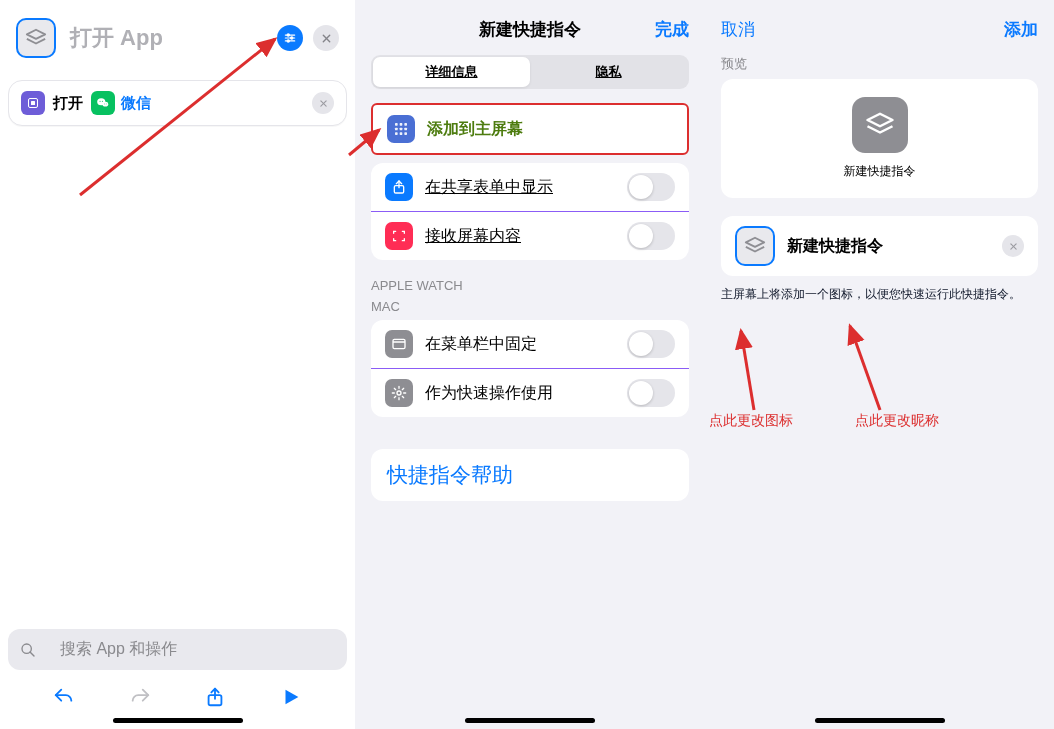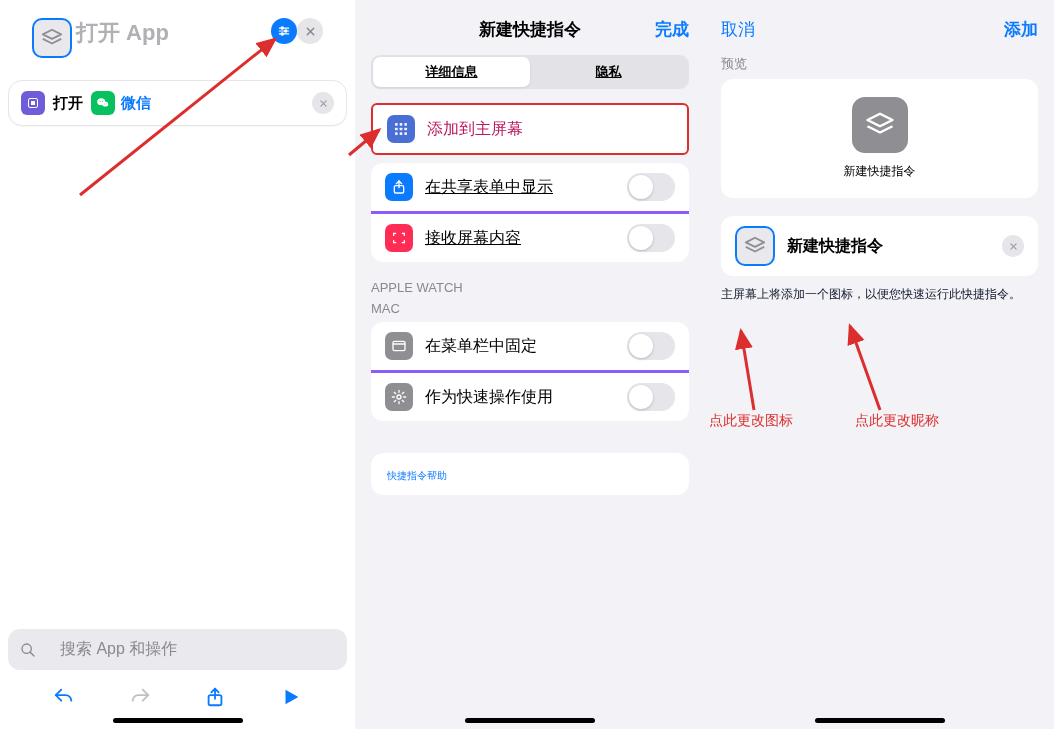--- a/index.html
+++ b/index.html
@@ -3,21 +3,21 @@
 <meta charset="utf-8">
 <style>
 * { margin:0; padding:0; box-sizing:border-box; font-family:-apple-system,"PingFang SC","Helvetica Neue",sans-serif; -webkit-font-smoothing:antialiased; }
 body { width:1054px; height:729px; background:#f2f2f7; display:flex; overflow:hidden; }
 .pane { height:100%; display:flex; flex-direction:column; position:relative; }
 .p1 { width:355px; background:#fff; }
 .p2 { width:350px; background:#f2f2f7; }
 .p3 { width:349px; background:#f2f2f7; }
 
 
-.p1-head { display:flex; padding:18px 32px 10px; }
+.p1-head { display:flex; align-items:center; padding:18px 16px 10px; gap:10px; }
 .app-icon { width:40px; height:40px; border-radius:10px; border:2.5px solid #0a7aff; background:#e9e9ed; display:flex; align-items:center; justify-content:center; }
 .app-icon svg { width:22px; height:22px; }
 .title-open { font-size:22px; font-weight:700; color:#b0b0b5; margin-left:4px; flex:1; }
 .settings-pill { width:26px; height:26px; border-radius:50%; background:#0a7aff; display:flex; align-items:center; justify-content:center; }
 .settings-pill svg { width:14px; height:14px; }
 .close-pill { width:26px; height:26px; border-radius:50%; background:#e5e5ea; display:flex; align-items:center; justify-content:center; }
 .close-pill svg { width:11px; height:11px; stroke:#838388; }
 .action-card { margin:12px 8px; background:#fff; border:1px solid #e5e5ea; border-radius:14px; padding:10px 12px; display:flex; align-items:center; gap:8px; box-shadow:0 1px 0 rgba(0,0,0,0.03); }
 .open-chip { width:24px; height:24px; background:#6e5dd8; border-radius:6px; display:flex; align-items:center; justify-content:center; }
 .open-chip svg { width:12px; height:12px; }
@@ -38,38 +38,38 @@
 
 
 .p2-nav { display:flex; align-items:center; justify-content:center; padding:18px 16px 14px; position:relative; background:#f2f2f7; }
 .p2-nav .nav-title { font-size:17px; font-weight:600; color:#000; }
 .p2-nav .done { position:absolute; right:16px; color:#0a7aff; font-size:17px; font-weight:600; }
 .seg { display:flex; margin:0 16px 14px; background:#e2e2e7; border-radius:9px; padding:2px;text-decoration:underline; }
 .seg .item { flex:1; text-align:center; font-size:13px; font-weight:600; color:#000; padding:6px 0; border-radius:7px; }
 .seg .item.on { background:#fff; box-shadow:0 1px 3px rgba(0,0,0,0.08); }
 .group { margin:0 16px 18px; background:#fff; border-radius:12px; overflow:hidden; }
 .group.redbox { border:2.5px solid #dc2e2e; border-radius:6px; }
-.row { display:flex; align-items:center; padding:10px 14px; gap:12px; border-top:3px solid #8b5cf6; }
+.row { display:flex; align-items:center; padding:10px 14px; gap:12px; border-top:1px solid #8b5cf6; }
 .group .row:first-child { border-top:none; }
 .row .ric { width:28px; height:28px; border-radius:7px; display:flex; align-items:center; justify-content:center; }
 .row .rlbl { font-size:16px; color:#000; flex:1; }
-.row .rlbl.link { color:#be185d; }
+.row .rlbl.link { color:#4d7c0f;font-weight:bold; }
 .ric-home { background:#4a6fd4; }
 .ric-share { background:#0a7aff; }
 .ric-recv { background:#ff2d55; }
 .ric-watch { background:#000; }
 .ric-menu { background:#8e8e93; }
 .ric-quick { background:#8e8e93; }
 .ric svg { width:16px; height:16px; }
 .ric-home svg rect { fill:rgba(255,255,255,0.9); }
 .sec-label { font-size:13px; color:#8a8a8e; margin:0 16px 6px; }
 .tog { width:48px; height:28px; background:#e5e5ea; border-radius:14px; position:relative; }
 .tog::after { content:""; position:absolute; left:2px; top:2px; width:24px; height:24px; background:#fff; border-radius:50%; box-shadow:0 1px 3px rgba(0,0,0,0.2); }
 .help { margin:14px 16px; background:#fff; border-radius:12px; padding:12px 16px; }
-.help span { font-size:10px; color:#0a7aff; }
+.help span { font-size:21px; color:#0a7aff; }
 .p2-home { margin-top:auto; }
 
 
 .p3-nav { display:flex; align-items:center; padding:18px 16px 14px; background:#f2f2f7; }
 .p3-nav .cancel { color:#0a7aff; font-size:17px; }
 .p3-nav .add { color:#0a7aff; font-size:17px; font-weight:600; margin-left:auto; }
 .preview-card { margin:0 16px 18px; background:#fff; border-radius:12px; padding:18px 0 18px; text-align:center; }
 .preview-icon { width:56px; height:56px; background:#8e8e93; border-radius:13px; display:inline-flex; align-items:center; justify-content:center; margin-bottom:10px; }
 .preview-icon svg { width:30px; height:30px; }
 .preview-card .pname { font-size:12px; color:#000; }

